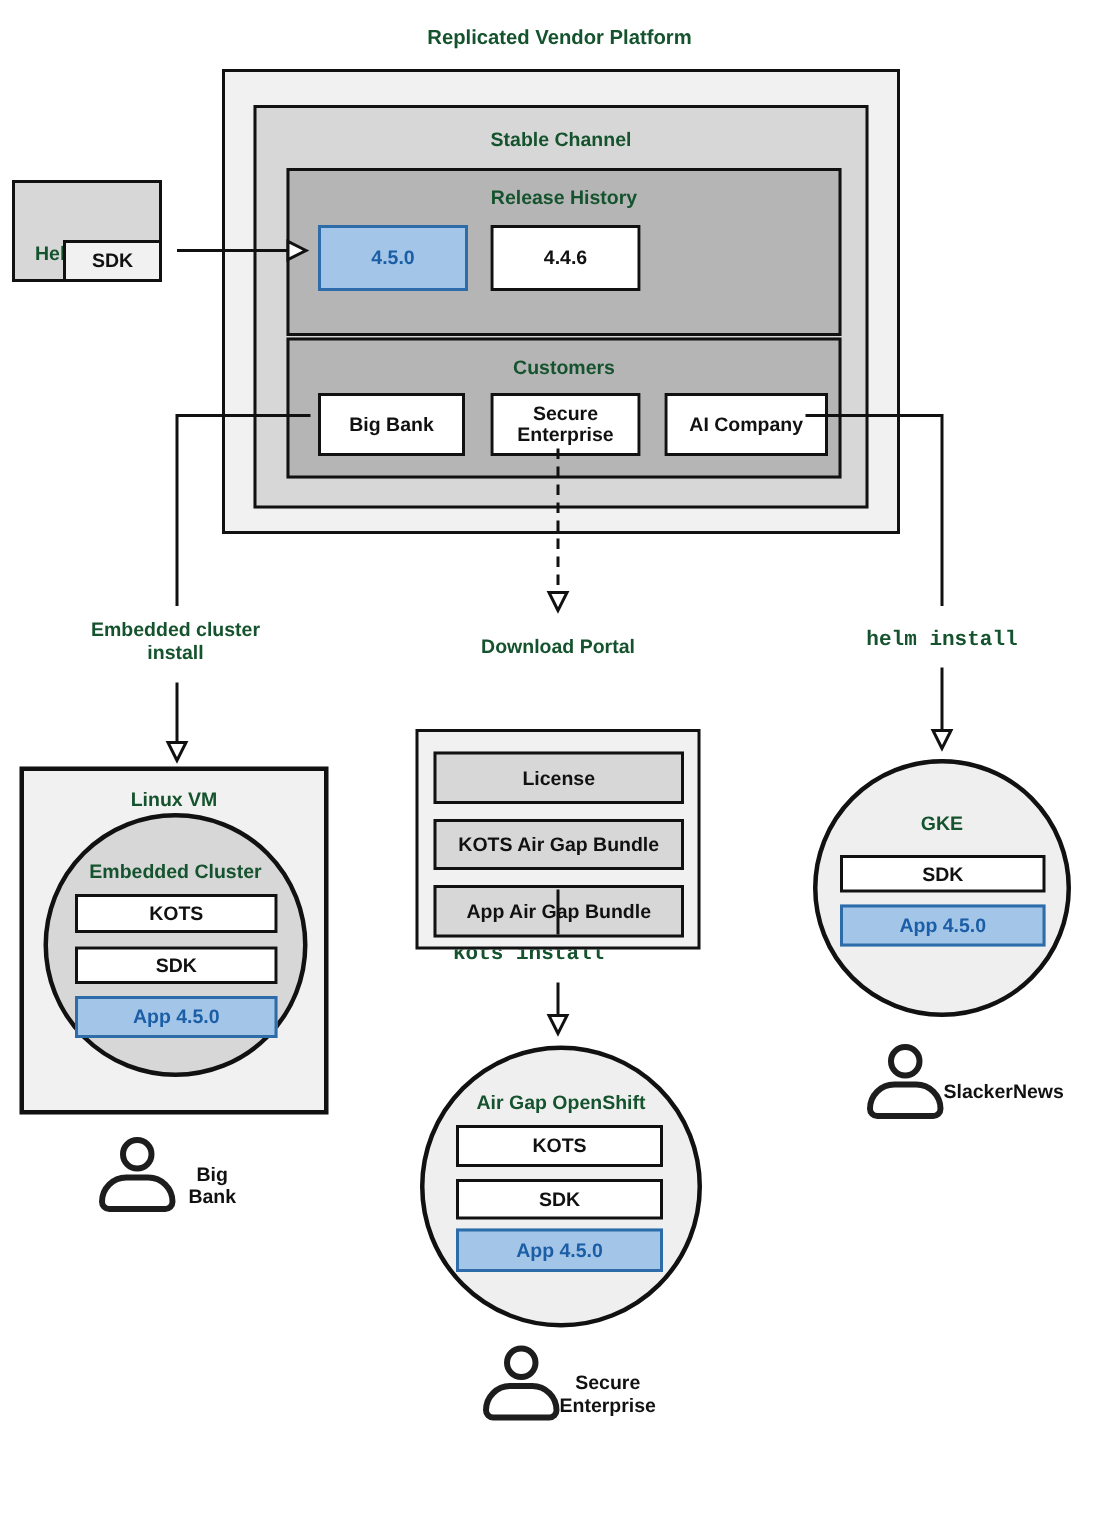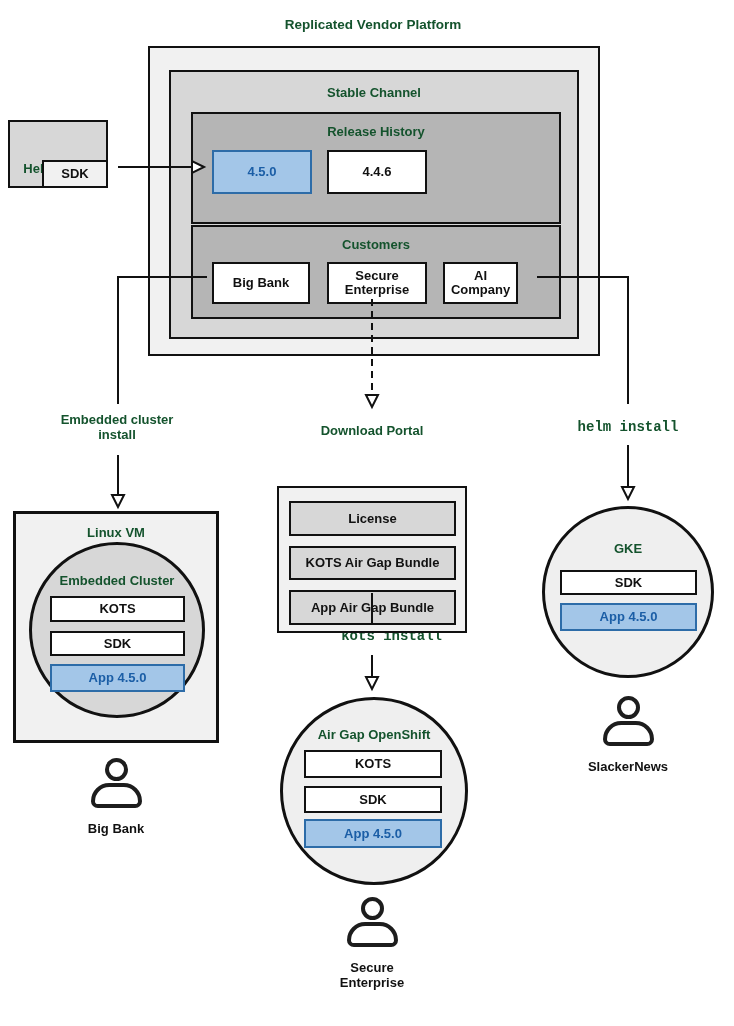--- a/index.html
+++ b/index.html
@@ -23,21 +23,21 @@
   .mono{font-family:"Liberation Mono","DejaVu Sans Mono",monospace;font-weight:bold;font-size:14px;}
   .node{background:#fff;display:flex;align-items:center;justify-content:center;
         font-weight:bold;font-size:13px;line-height:14px;text-align:center;}
   .node.highlight{background:var(--highlight-fill);border-color:var(--highlight-border);color:var(--highlight-text);}
   .fill-light{background:var(--gray-light);}
   .fill-mid{background:var(--gray-mid);}
   .fill-dark{background:var(--gray-dark);}
   .circle{border-radius:50%;border-width:3px;}
   .headlbl{position:absolute;left:0;width:100%;text-align:center;}
   svg.overlay{position:absolute;left:0;top:0;z-index:6;pointer-events:none;}
-  .person{position:absolute;display:flex;flex-direction:column;align-items:center;z-index:3;}
+  .person{position:absolute;display:flex;flex-direction:row;align-items:center;z-index:3;}
   .p-head{width:15px;height:15px;border:4px solid #1d1d1d;border-radius:50%;}
   .p-body{width:43px;height:17px;border:4px solid #1d1d1d;border-radius:24px 24px 9px 9px;margin-top:2px;}
   .p-label{margin-top:13px;font-weight:bold;font-size:13px;line-height:15px;text-align:center;}
 </style>
 </head>
 <body>
 
 <div class="canvas">
 
   <div class="abs lbl" style="left:173px;top:17px;width:400px;font-size:13.5px;">Replicated Vendor Platform</div>
@@ -50,37 +50,37 @@
       <div class="box fill-dark" style="left:20px;top:40px;width:370px;height:112px;">
         <div class="headlbl lbl" style="top:10px;">Release History</div>
         <div class="box node highlight" style="left:19px;top:36px;width:100px;height:44px;">4.5.0</div>
         <div class="box node" style="left:134px;top:36px;width:100px;height:44px;">4.4.6</div>
       </div>
 
       <div class="box fill-dark" style="left:20px;top:153px;width:370px;height:94px;">
         <div class="headlbl lbl" style="top:10px;">Customers</div>
         <div class="box node" style="left:19px;top:35px;width:98px;height:42px;">Big Bank</div>
         <div class="box node" style="left:134px;top:35px;width:100px;height:42px;">Secure Enterprise</div>
-        <div class="box node" style="left:250px;top:35px;width:75px;height:42px;">AI Company</div>
+        <div class="box node" style="left:250px;top:35px;width:109px;height:42px;">AI Company</div>
       </div>
     </div>
   </div>
 
   <div class="box fill-mid" style="left:8px;top:120px;width:100px;height:68px;">
     <div class="headlbl lbl" style="top:39px;">Helm Chart</div>
     <div class="box node fill-light" style="right:-2px;bottom:-2px;width:66px;height:28px;background:var(--gray-light);">SDK</div>
   </div>
 
   <div class="abs lbl" style="left:47px;top:412px;width:140px;">
     <div>Embedded cluster</div>
     <div>install</div>
   </div>
   <div class="abs lbl" style="left:302px;top:423px;width:140px;">Download Portal</div>
   <div class="abs lbl mono" style="left:558px;top:420px;width:140px;text-align:center;">helm install</div>
-  <div class="abs lbl mono" style="left:302px;top:629px;width:140px;text-align:right;">kots install</div>
+  <div class="abs lbl mono" style="left:302px;top:629px;width:140px;text-align:left;">kots install</div>
 
   <div class="box fill-light" style="left:277px;top:446px;width:190px;height:147px;margin-top:40px;">
     <div class="box node fill-mid" style="left:10px;top:13px;width:167px;height:35px;background:var(--gray-mid);">License</div>
     <div class="box node fill-mid" style="left:10px;top:102px;width:167px;height:35px;background:var(--gray-mid);">App Air Gap Bundle</div>
     <div class="box node fill-mid" style="left:10px;top:58px;width:167px;height:34px;background:var(--gray-mid);">KOTS Air Gap Bundle</div>
   </div>
 
   <div class="box fill-light" style="left:13px;top:511px;width:206px;height:232px;border-width:3px;">
     <div class="headlbl lbl" style="top:11px;">Linux VM</div>
     <div class="box circle fill-mid" style="left:13px;top:28px;width:176px;height:176px;">

